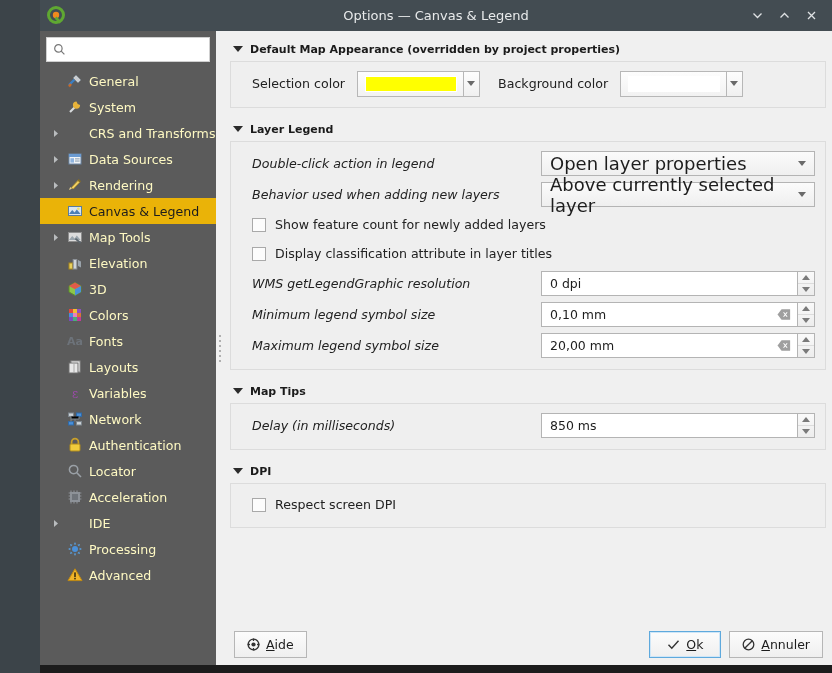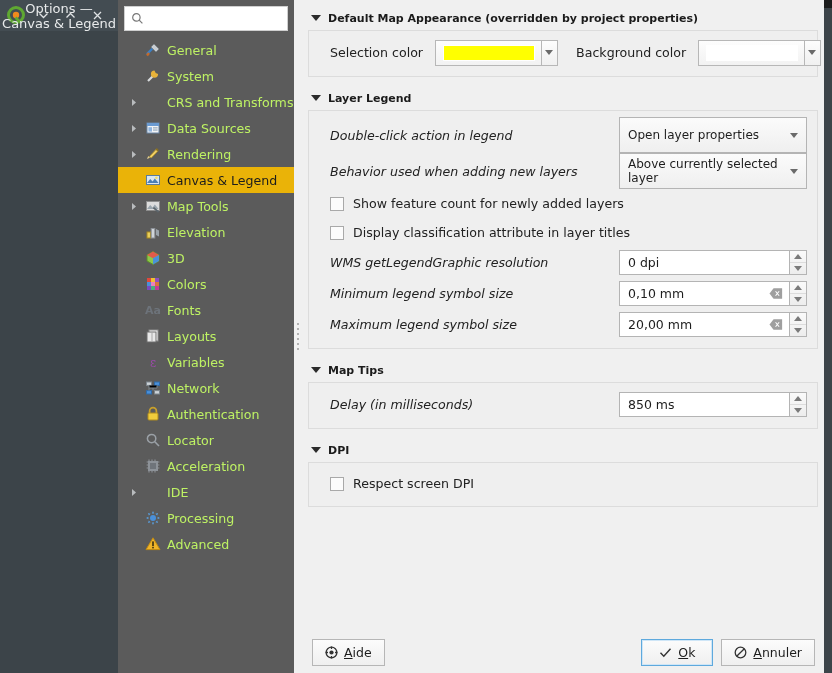--- a/index.html
+++ b/index.html
@@ -5,23 +5,24 @@
   * { box-sizing: border-box; margin: 0; padding: 0; }
   html, body {
     width: 832px; height: 673px;
     font-family: "DejaVu Sans", "Liberation Sans", sans-serif;
     font-size: 12.5px;
     background: #1c1c1c;
     overflow: hidden;
   }
   .window {
     width: 832px; height: 673px;
-    display: flex; flex-direction: row;
+    display: flex; flex-direction: column;
     background: #3c4449;
     position: relative;
+    padding-left: 40px;
   }
 
   
   .titlebar {
     height: 31px; flex: 0 0 31px;
     background: #434c52;
     display: flex; align-items: center;
     position: relative;
   }
   .title-logo {
@@ -70,21 +71,21 @@
   .search-box svg { flex: 0 0 auto; }
   .search-box input {
     border: 0; outline: 0; background: transparent;
     font-family: inherit; font-size: 12.5px;
     width: 100%; color: #222;
   }
   .nav { flex: 1 1 auto; overflow: hidden; }
   .nav-item {
     height: 26px;
     display: flex; align-items: center;
-    color: #bef264; font-size: 12.6px;
+    color: #fef9c3; font-size: 12.6px;
     padding-left: 8px; gap: 0;
     white-space: nowrap;
   }
   .nav-item .arrow {
     width: 15px; flex: 0 0 15px;
     display: flex; align-items: center; justify-content: center;
   }
   .nav-item .ico {
     width: 24px; flex: 0 0 24px;
     display: flex; align-items: center; justify-content: center;
@@ -146,26 +147,26 @@
   }
   .row .label {
     color: #222; font-size: 12.6px;
     flex: 0 0 auto;
   }
   .row .label.w1 { width: 300px; padding-left: 11px; font-style: italic; }
   .field { flex: 1 1 auto; display: flex; align-items: center; }
 
   
   .combo {
-    height: 36px; flex: 1 1 auto;
+    height: 25px; flex: 1 1 auto;
     border: 1px solid #b4b4b4;
     background: linear-gradient(#fbfbfb, #efefef);
     display: flex; align-items: center;
     padding: 0 6px 0 8px;
-    font-size: 12px; color: #1d1d1d;
+    font-size: 18px; color: #1d1d1d;
     position: relative;
   }
   .combo .cval { flex: 1 1 auto; }
   .combo-arrow {
     width: 0; height: 0;
     border-left: 4px solid transparent;
     border-right: 4px solid transparent;
     border-top: 5px solid #6a6a6a;
     margin-right: 2px;
   }

